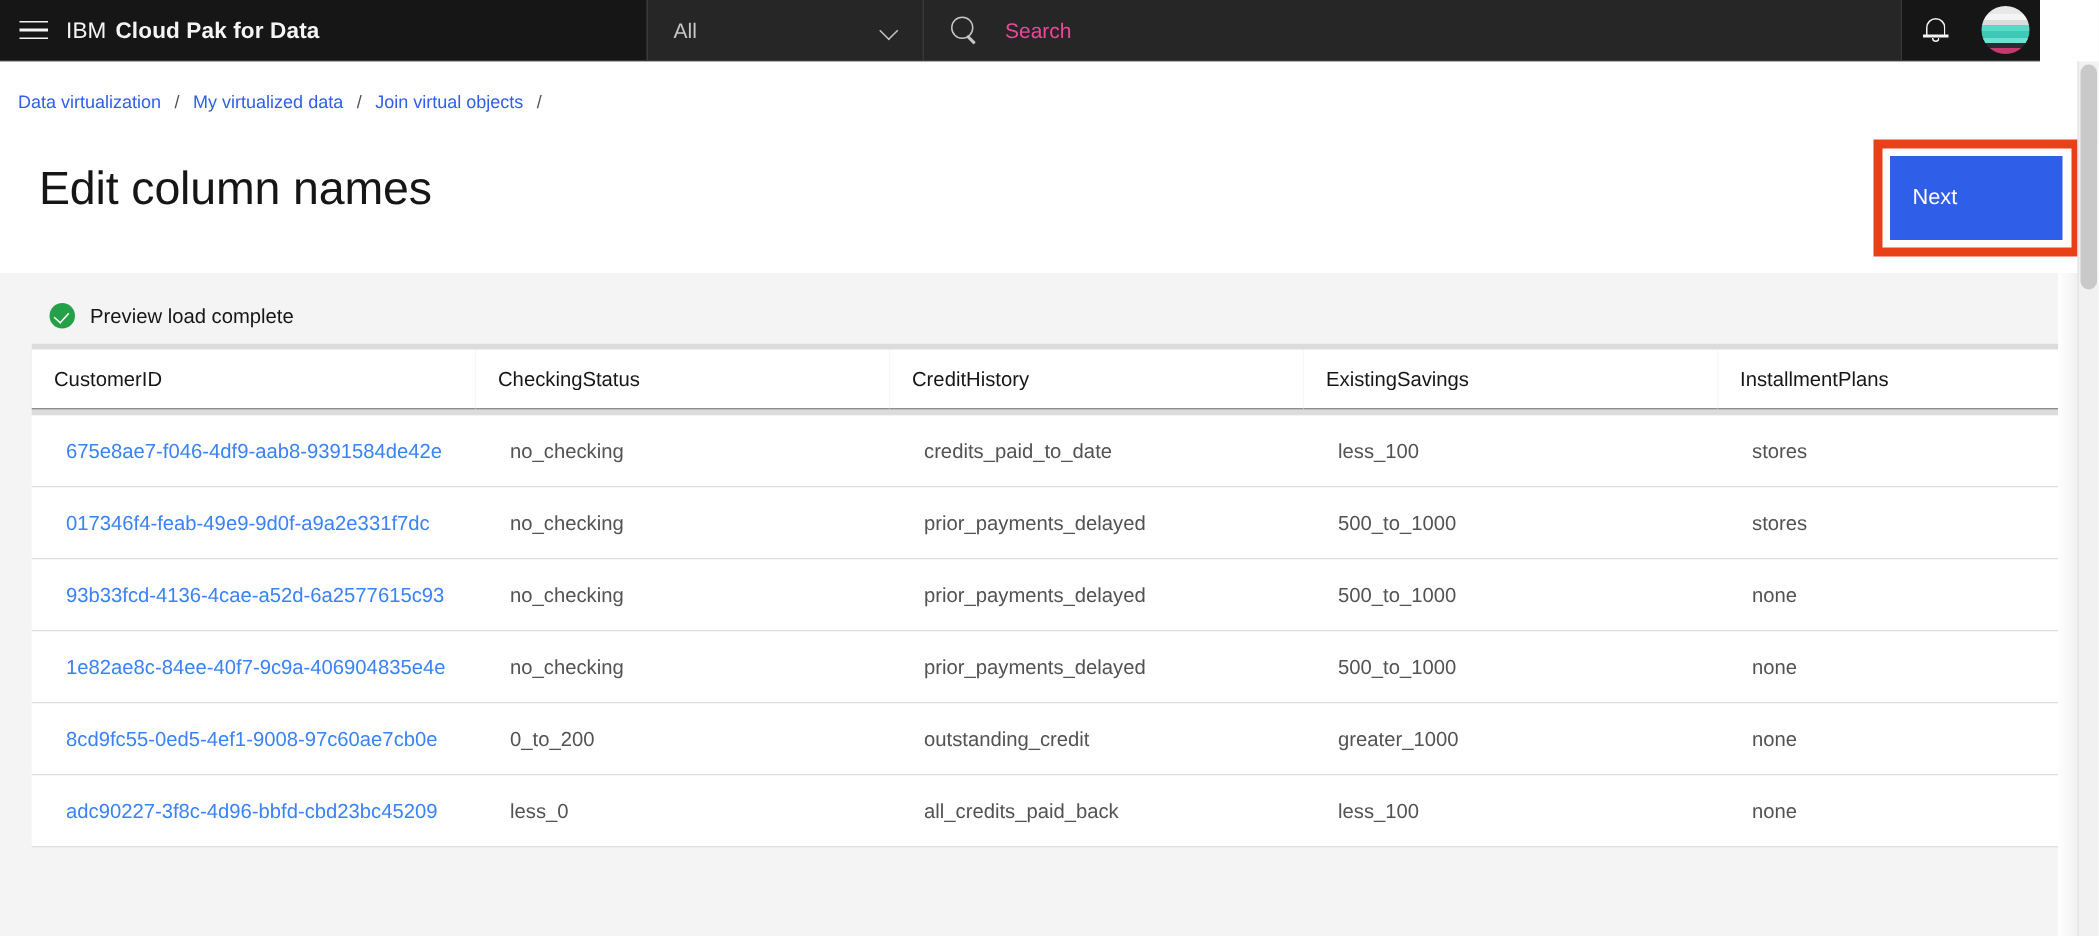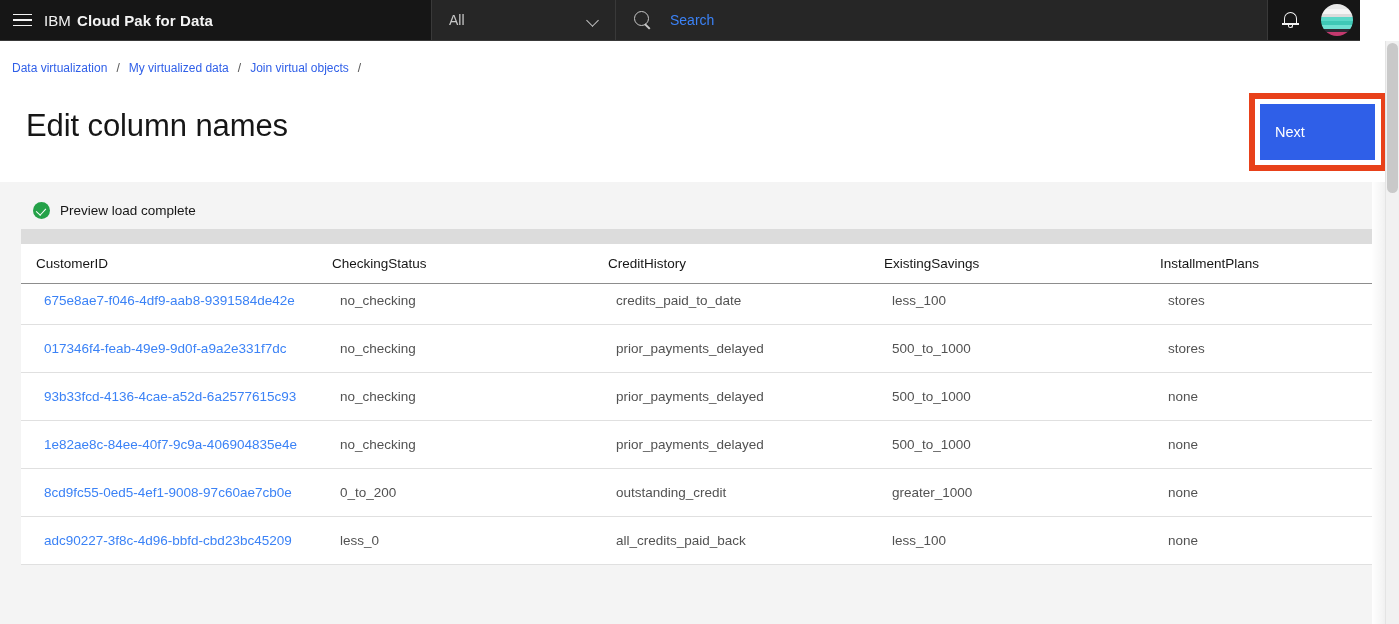--- a/index.html
+++ b/index.html
@@ -71,21 +71,21 @@
   }
   .search-area .mag::before {
     content:""; position:absolute; left:0; top:0;
     width: 13px; height: 13px; border: 1.5px solid #c6c6c6; border-radius: 50%;
   }
   .search-area .mag::after {
     content:""; position:absolute; left:11.5px; top:12px;
     width: 7px; height: 1.5px; background: #c6c6c6;
     transform: rotate(45deg); transform-origin: left center;
   }
-  .search-area .ph { color: #3b82f6; font-size: 14px; }
+  .search-area .ph { color: #ec4899; font-size: 14px; }
 
   .hdr-action {
     width: 46px; flex: 0 0 46px;
     display: flex; align-items: center; justify-content: center;
     cursor: pointer;
     border-left: 1px solid #393939;
     background: #161616;
   }
   .bell { width: 17px; height: 18px; position: relative; }
   .bell .body {
@@ -194,21 +194,21 @@
   
   .table-wrap {
     position: absolute; left: 21px; top: 47px;
     width: 1351px; height: 340px;
     overflow: hidden;
   }
   .col-head-row {
     display: flex; height: 48px; background: #dcdcdc; align-items: center;
   }
   .col-head-cell {
-    height: 61px; display: flex; align-items: flex-end;
+    height: 61px; display: flex; align-items: center;
     flex: 0 0 auto;
     position: relative;
   }
   .name-input {
     height: 40px;
     background: #ffffff;
     border: none;
     border-bottom: 1px solid #8d8d8d;
     font-size: 13.5px;
     color: #161616;

